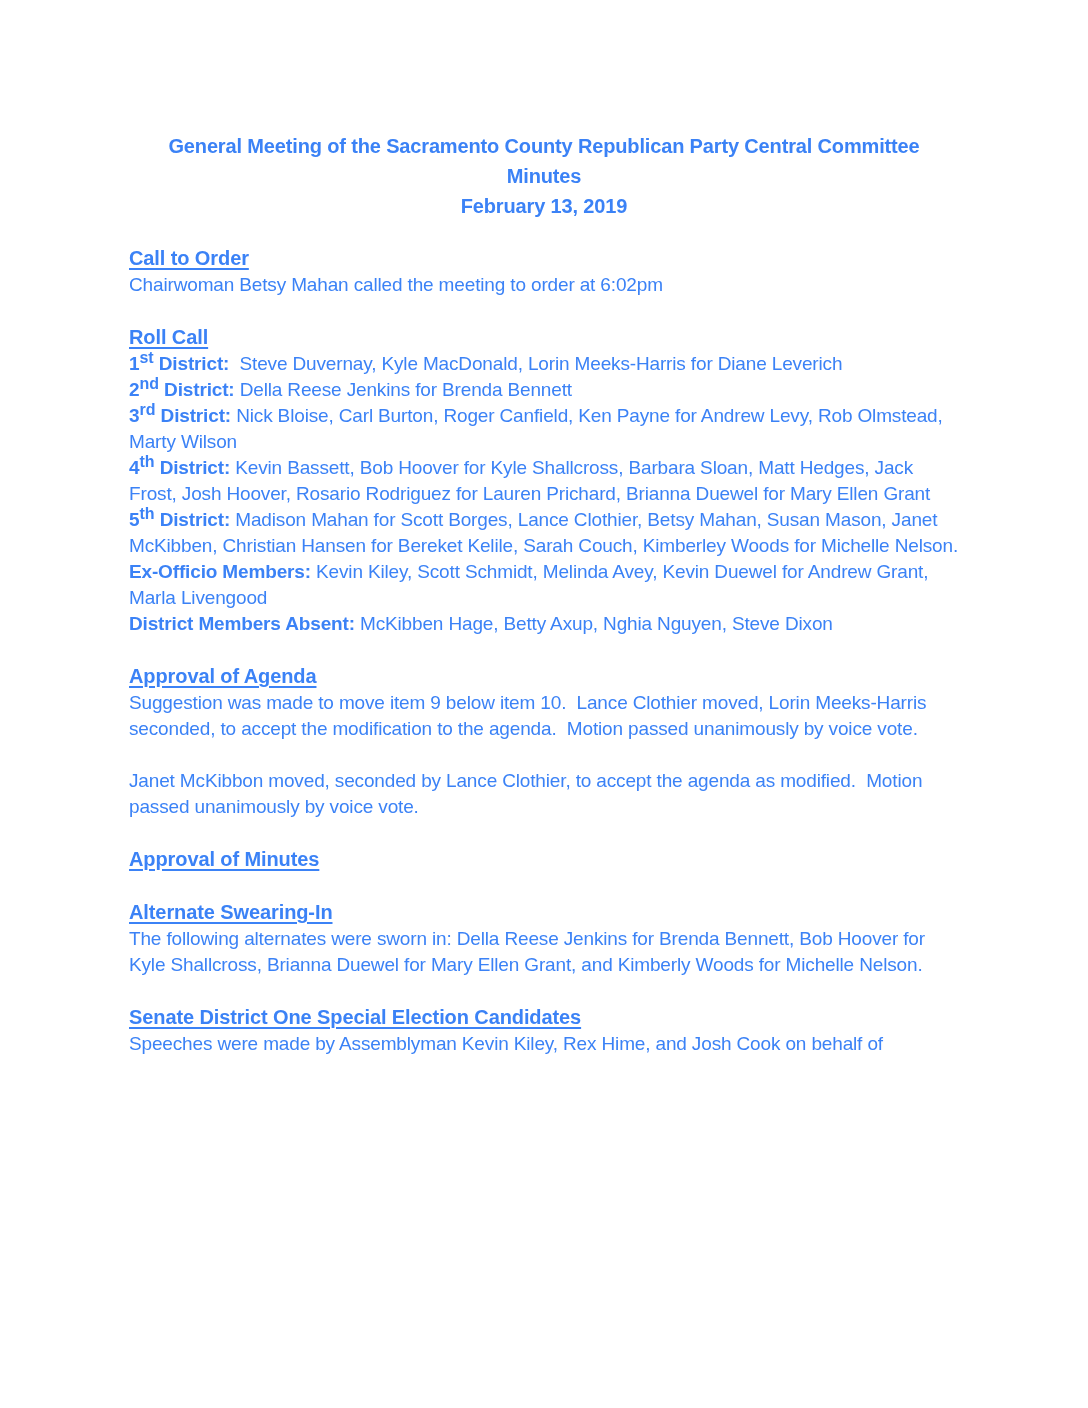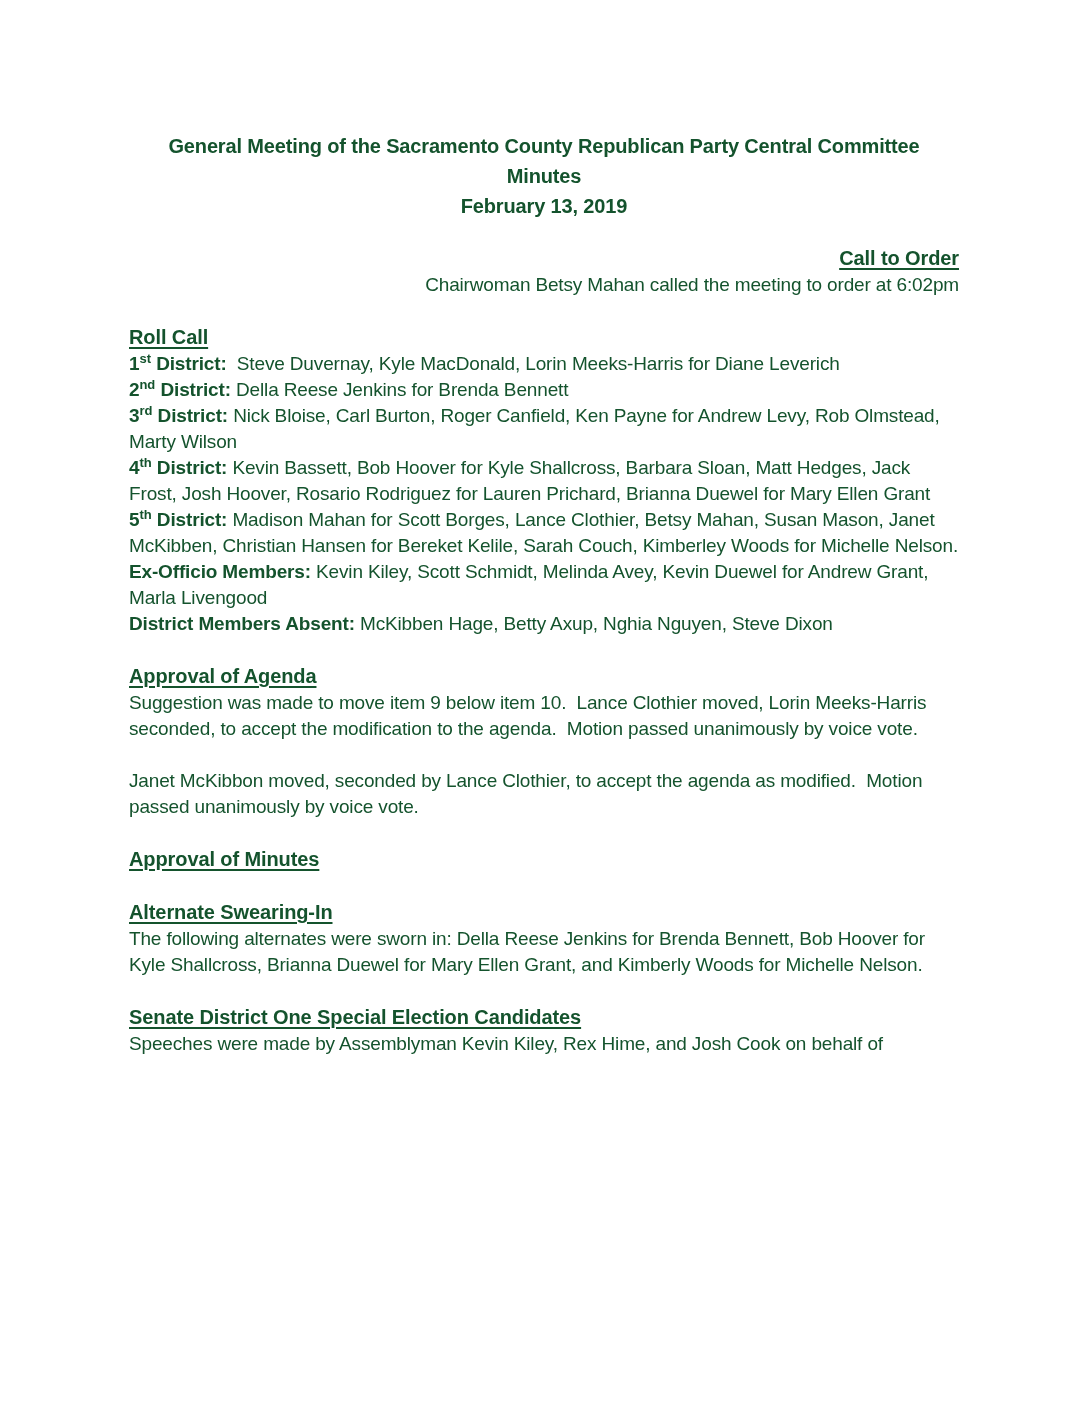--- a/index.html
+++ b/index.html
@@ -2,50 +2,50 @@
 <html><head>
 <meta charset="utf-8">
 <style>
   * { margin: 0; padding: 0; box-sizing: border-box; }
   html, body { background: #ffffff; }
   .page {
     position: relative;
     width: 1088px;
     height: 1408px;
     background: #ffffff;
-    color: #14532d;
+    color: #3b82f6;
     font-family: "Liberation Sans", sans-serif;
     font-size: 19px;
     line-height: 26px;
     letter-spacing: -0.15px;
     padding: 131px 129px 0 129px;
     overflow: hidden;
   }
   .title-block { text-align: center; margin-bottom: 24px; }
   .title-line {
     font-weight: 700;
     font-size: 20px;
     line-height: 30px;
     white-space: nowrap;
   }
   .doc-section { margin-top: 26px; }
-  .doc-section.first { margin-top: 20px; text-align: right; }
+  .doc-section.first { margin-top: 20px; }
   .section-heading {
     font-size: 20px;
     line-height: 27px;
     font-weight: 700;
     text-decoration: underline;
     text-decoration-thickness: 2px;
     text-underline-offset: 3px;
     letter-spacing: -0.1px;
   }
   .body-text { white-space: pre-wrap; }
   .blank-line { height: 26px; }
   .ord {
-    font-size: 13px;
+    font-size: 16px;
     line-height: 0;
     vertical-align: 7px;
     letter-spacing: 0;
   }
   b { font-weight: 700; }
 </style>
 </head>
 <body>
 
 <div class="page">

